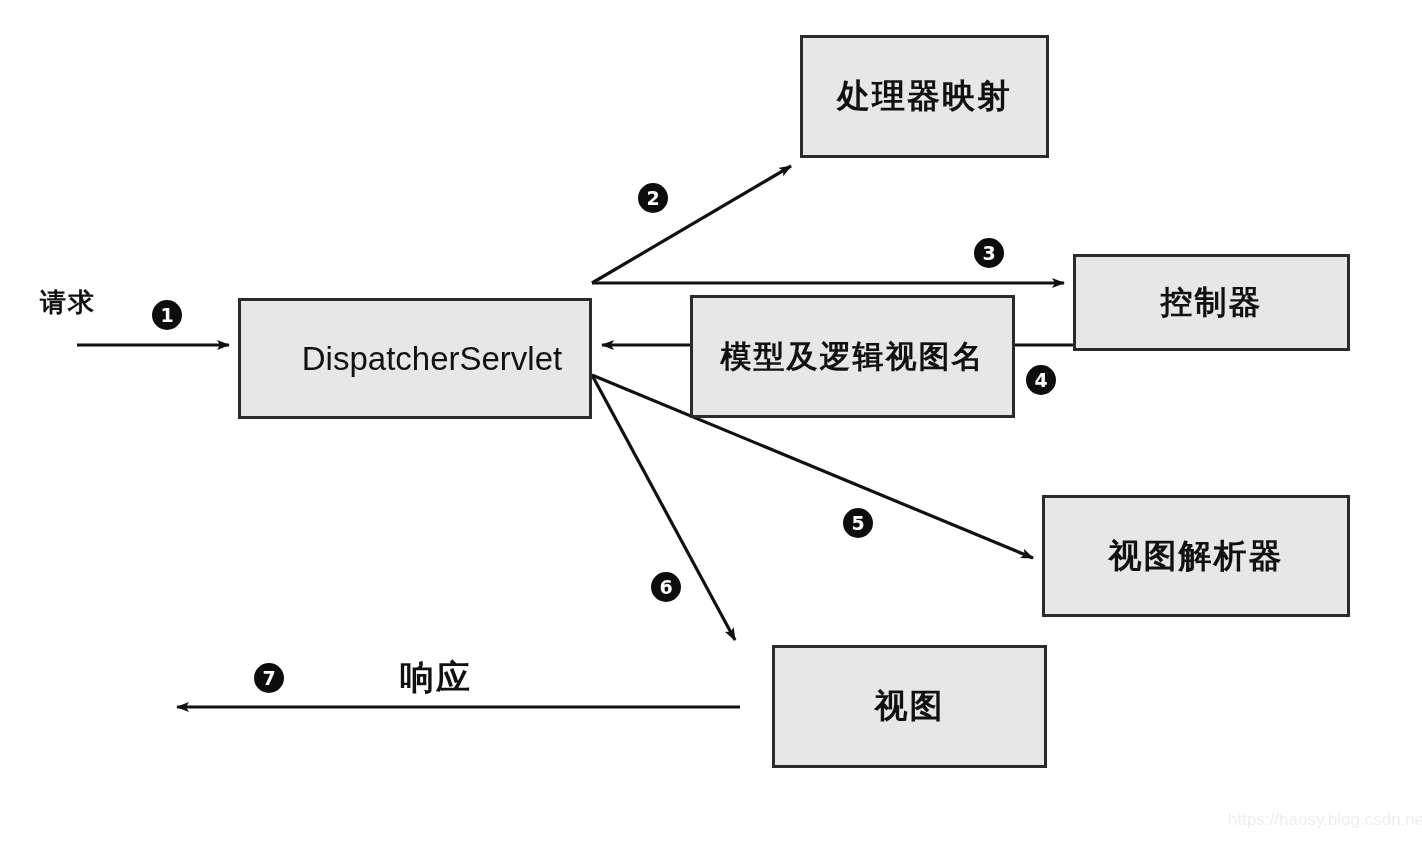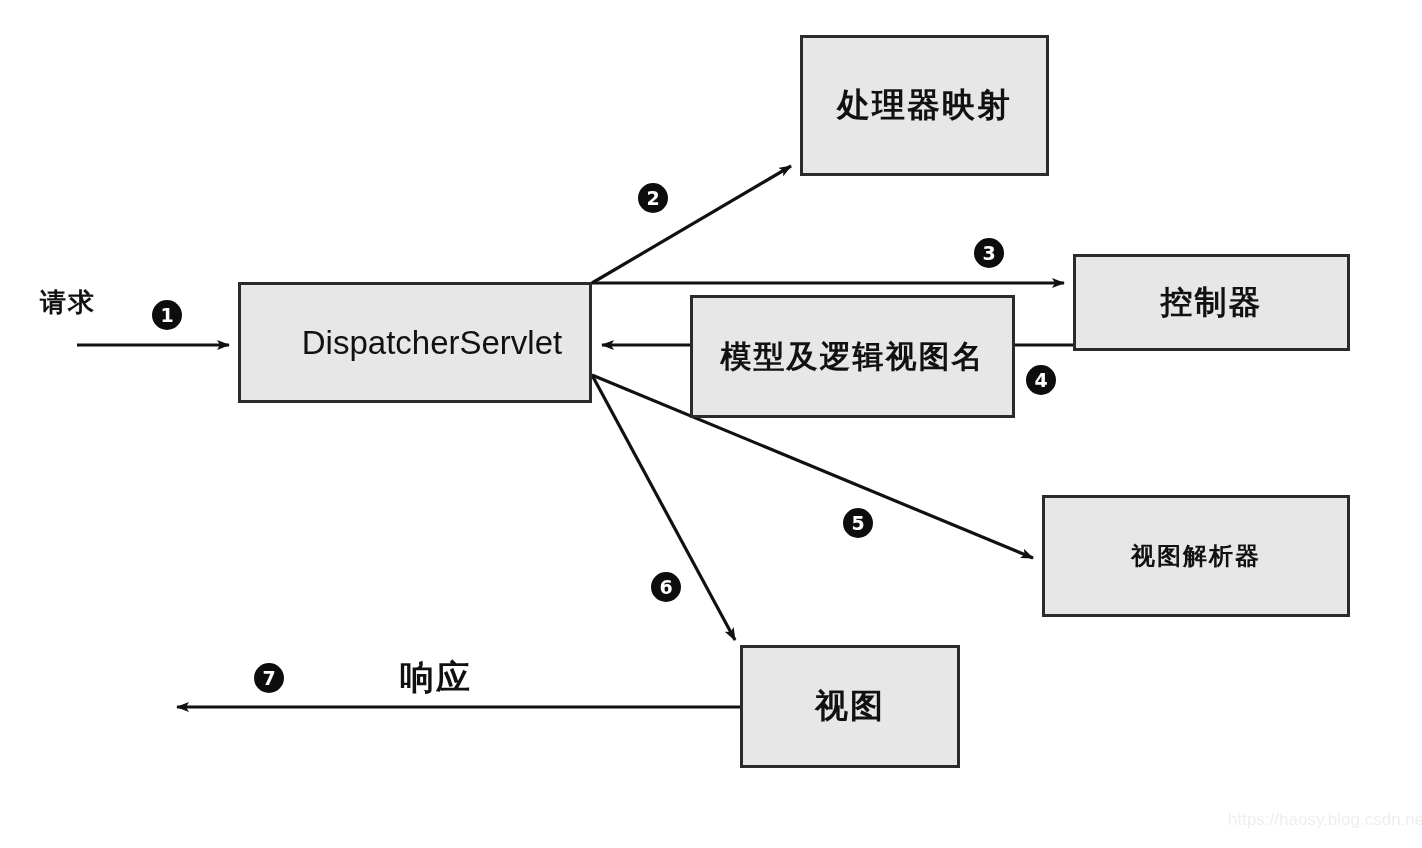--- a/index.html
+++ b/index.html
@@ -83,42 +83,42 @@
       <path d="M 592,283 L 791,166" marker-end="url(#arrowhead)"></path>
       <path d="M 592,283 L 1064,283" marker-end="url(#arrowhead)"></path>
       <path d="M 1073,345 L 1015,345"></path>
       <path d="M 690,345 L 602,345" marker-end="url(#arrowhead)"></path>
       <path d="M 592,375 L 1033,558" marker-end="url(#arrowhead)"></path>
       <path d="M 592,375 L 735,640" marker-end="url(#arrowhead)"></path>
       <path d="M 740,707 L 177,707" marker-end="url(#arrowhead)"></path>
     </g>
   </svg>
 
-  <div class="node-box" style="left:238px; top:282px; width:354px; height:121px; font-size:33px;padding-left:34px;">
+  <div class="node-box" style="left:238px; top:298px; width:354px; height:121px; font-size:33px;padding-left:34px;">
     <span>DispatcherServlet</span>
   </div>
 
-  <div class="node-box cjk" style="left:800px; top:35px; width:249px; height:141px; font-size:33px;">
+  <div class="node-box cjk" style="left:800px; top:35px; width:249px; height:123px; font-size:33px;">
     <span>处理器映射</span>
   </div>
 
   <div class="node-box cjk" style="left:690px; top:295px; width:325px; height:123px; font-size:31px; flex-direction:row; line-height:1.25;">
     <span>模型及逻辑</span>
     <span>视图名</span>
   </div>
 
   <div class="node-box cjk" style="left:1073px; top:254px; width:277px; height:97px; font-size:32px;">
     <span>控制器</span>
   </div>
 
-  <div class="node-box cjk" style="left:1042px; top:495px; width:308px; height:122px; font-size:24px;">
+  <div class="node-box cjk" style="left:1042px; top:495px; width:308px; height:122px; font-size:33px;">
     <span>视图解析器</span>
   </div>
 
-  <div class="node-box cjk" style="left:740px; top:645px; width:220px; height:123px; font-size:33px;">
+  <div class="node-box cjk" style="left:772px; top:645px; width:275px; height:123px; font-size:33px;">
     <span>视图</span>
   </div>
 
   <div class="label-text cjk" style="left:40px; top:285px; font-size:26px;">请求</div>
   <div class="label-text cjk" style="left:380px; top:655px; font-size:34px;margin-left:20px;">响应</div>
 
   <div class="marker" style="left:152px; top:300px;">
     <span>1</span>
   </div>
   <div class="marker" style="left:638px; top:183px;">

